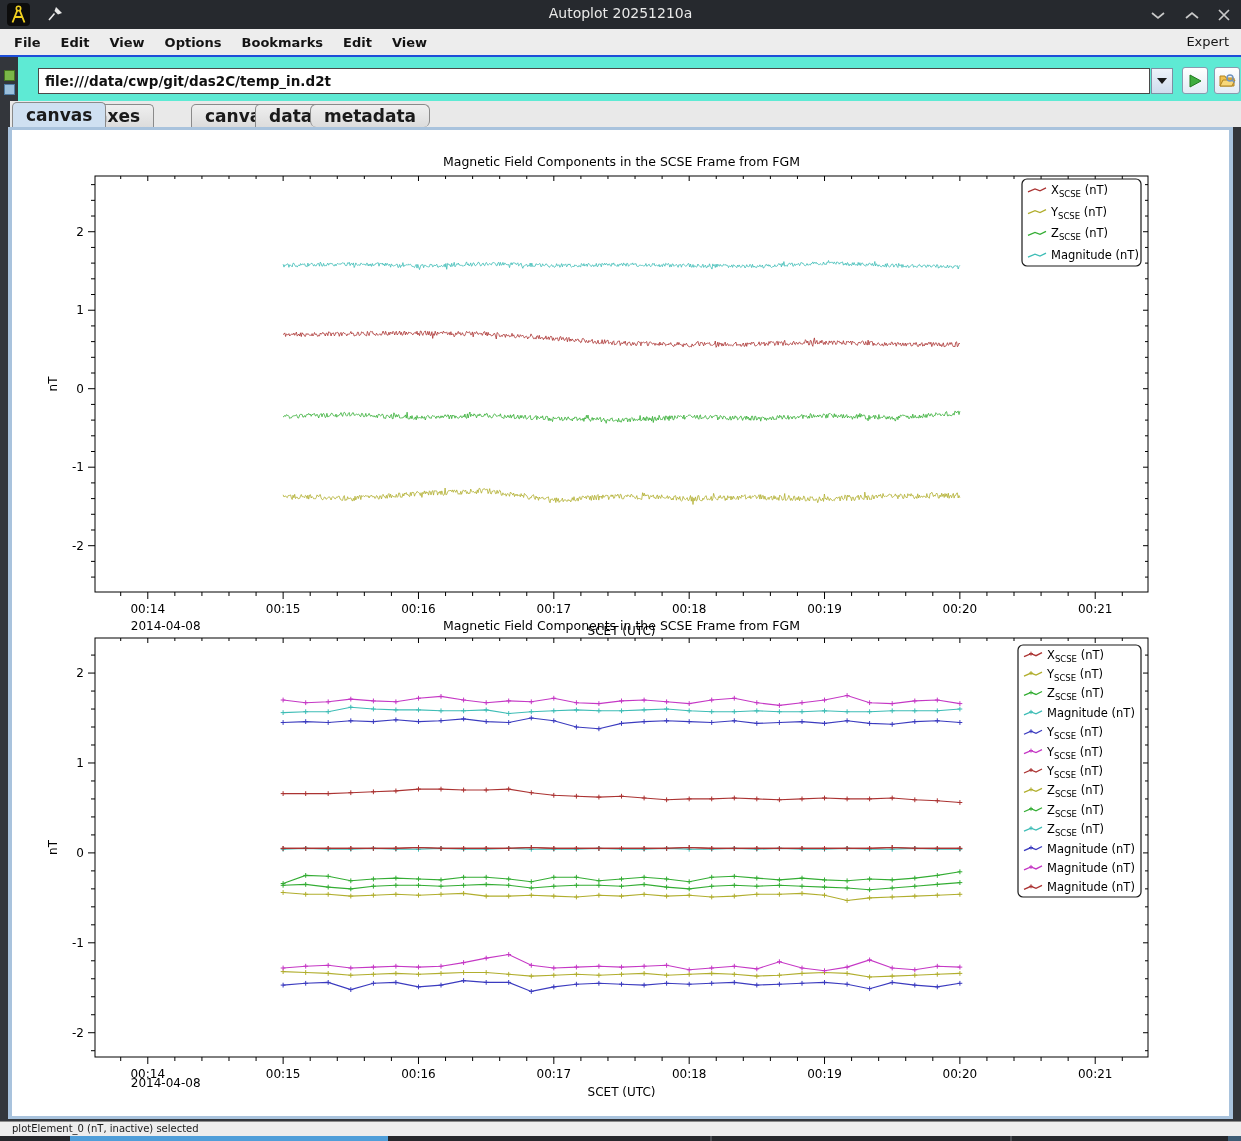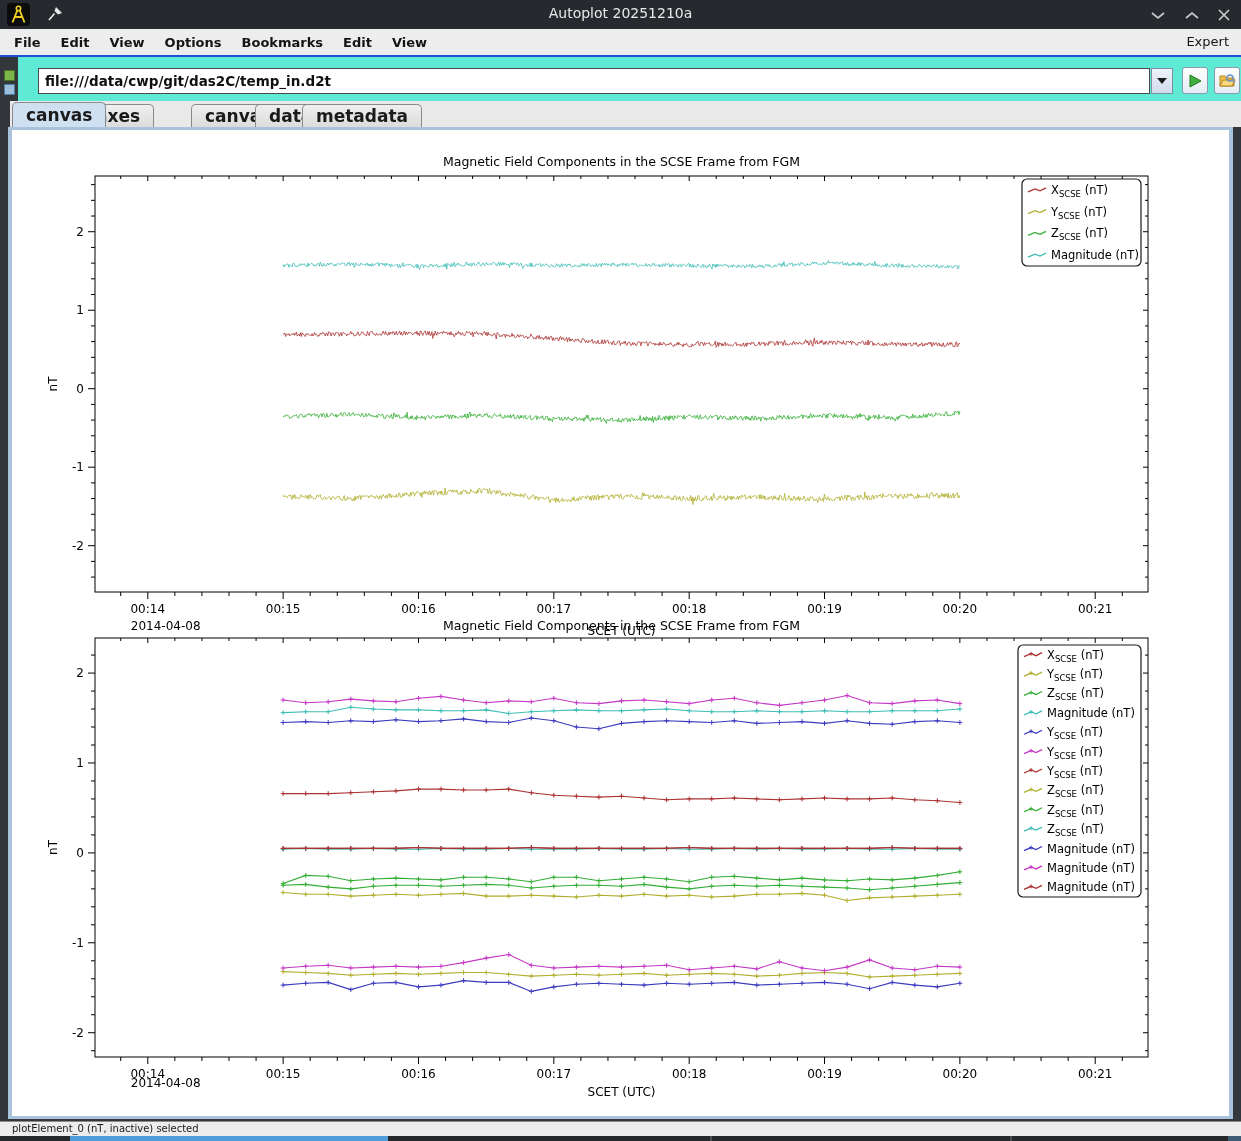--- a/index.html
+++ b/index.html
@@ -123,21 +123,21 @@
   </div>
 </div>
 
 <div class="abs" id="tabrow-dark"></div>
 <div class="abs" id="tabrow">
   <div class="tab sel" style="left:2px;">canvas</div>
   <div class="tab" style="left:72px;">axes</div>
   <div class="tab" style="left:121px;margin-top:30px;">style</div>
   <div class="tab" style="left:181px;">canvas</div>
   <div class="tab" style="left:245px;">data</div>
-  <div class="tab" style="left:292px;">metadata</div>
+  <div class="tab" style="left:300px;border-radius:6px;">metadata</div>
 </div>
 
 <div class="abs" id="canvas-dark"></div>
 <div class="abs" id="canvas-frame"></div>
 <div class="abs" id="plot-canvas"><svg width="1217" height="986" viewBox="12 130 1217 986">
       <g>
         <rect x="95" y="176" width="1053" height="416" fill="none" stroke="#000" stroke-width="1"></rect>
         <g stroke="#000" stroke-width="1">
           <line x1="120.71593830334207" y1="592" x2="120.71593830334207" y2="596"></line>
           <line x1="120.71593830334207" y1="176" x2="120.71593830334207" y2="179"></line>

